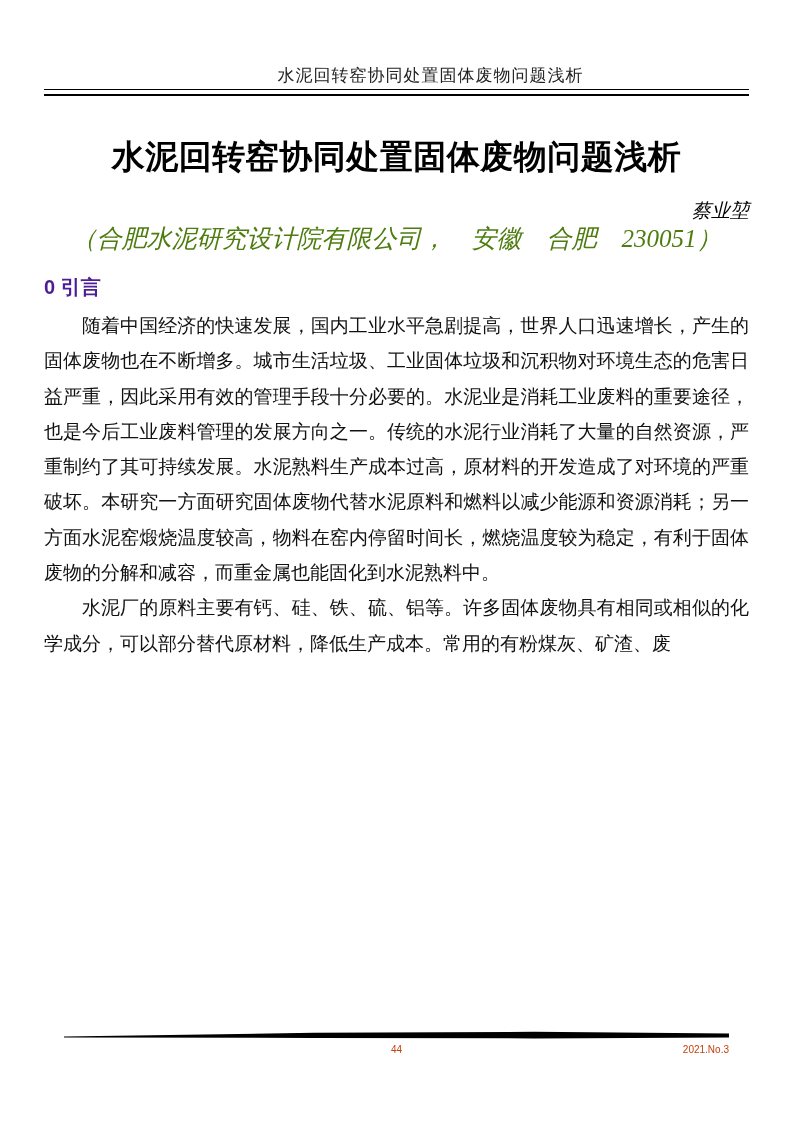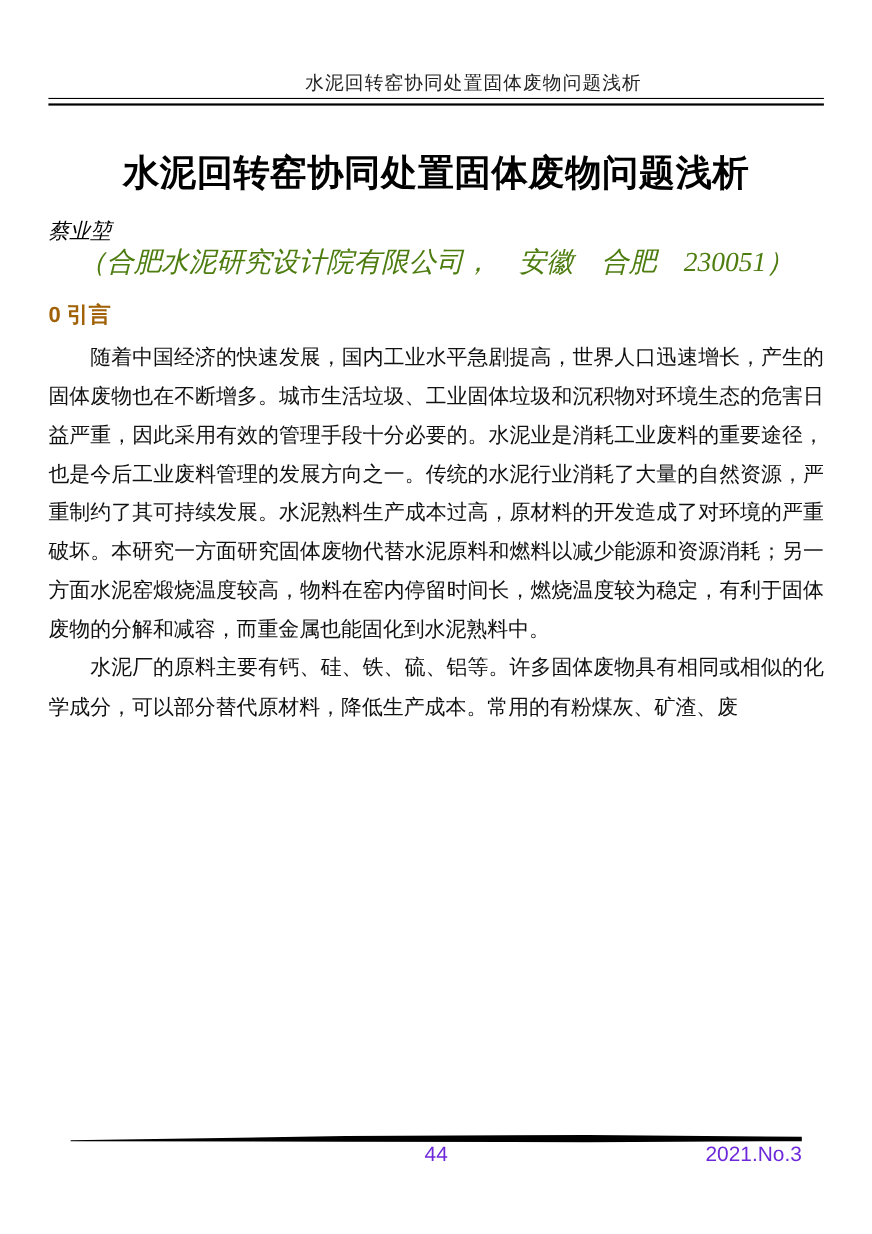--- a/index.html
+++ b/index.html
@@ -38,21 +38,21 @@
     text-align: center;
     font-family: "Liberation Sans", "DejaVu Sans", sans-serif;
     font-weight: 700;
     font-size: 33px;
     line-height: 42px;
     letter-spacing: 0.5px;
     color: #000;
   }
   .author {
     margin-top: 20px;
-    text-align: left;
+    text-align: right;
     font-family: "Liberation Serif", "DejaVu Serif", serif;
     font-style: italic;
     font-size: 19px;
     line-height: 26px;
     color: #000;
   }
   .affiliation {
     margin-top: 2px;
     text-align: center;
     font-family: "Liberation Serif", "DejaVu Serif", serif;
@@ -60,21 +60,21 @@
     font-size: 25px;
     line-height: 26px;
     color: #4d7c0f;
   }
   
   .sec-heading {
     font-family: "Liberation Sans", "DejaVu Sans", sans-serif;
     font-weight: 700;
     font-size: 20px;
     line-height: 27px;
-    color: #a16207;
+    color: #4c1d95;
   }
   .sec-heading.h0 { margin-top: 22px; }
   .sec-heading.h1 { margin-top: 13px; }
   .para {
     margin: 0;
     font-family: "Liberation Serif", "DejaVu Serif", serif;
     font-size: 19px;
     line-height: 35.3px;
     text-align: justify;
     text-justify: inter-character;
@@ -90,23 +90,23 @@
     left: 64px;
     right: 64px;
     top: 1031px;
   }
   .footer-rule { display: block; width: 100%; height: 10px; }
   .footer-row {
     position: relative;
     margin-top: 0px;
     height: 18px;
     font-family: "Liberation Sans", "DejaVu Sans", sans-serif;
-    font-size: 19px;
+    font-size: 10px;
     line-height: 18px;
-    color: #6d28d9;
+    color: #c2410c;
   }
   .page-number {
     position: absolute;
     left: 0; right: 0;
     text-align: center;
   }
   .issue {
     position: absolute;
     right: 0;
   }

